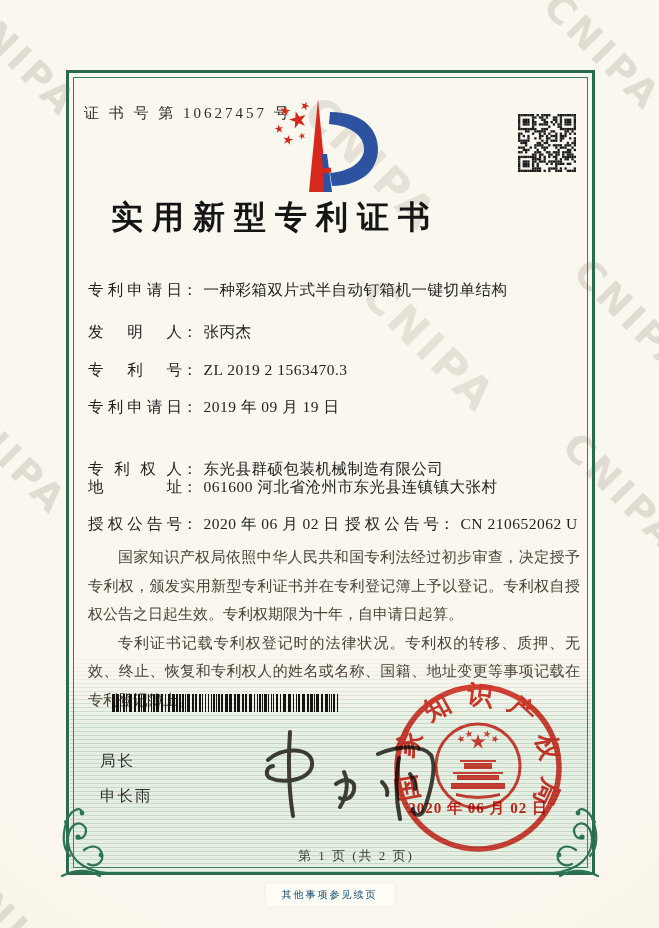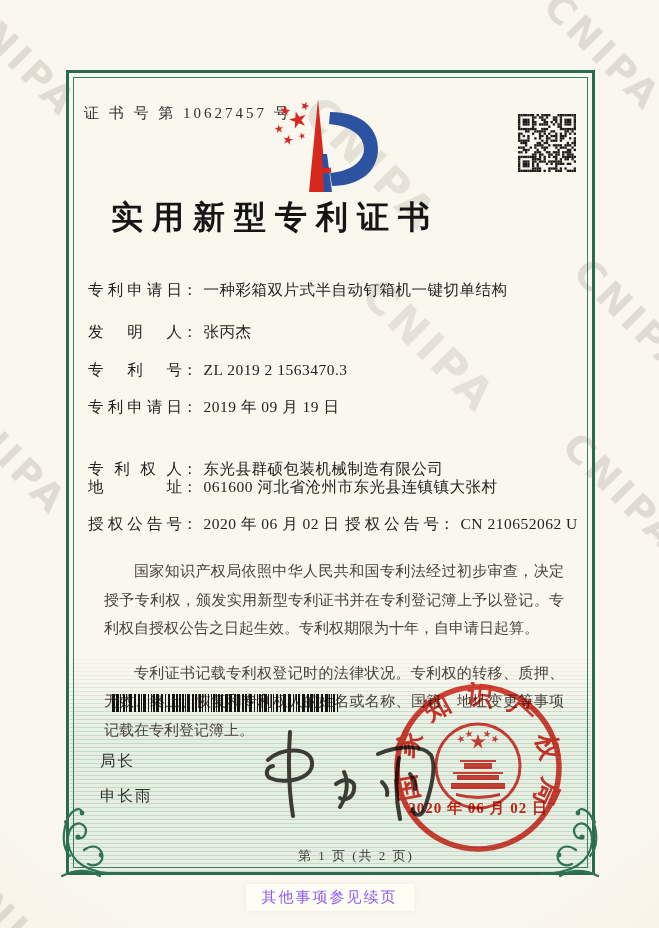--- a/index.html
+++ b/index.html
@@ -38,37 +38,37 @@
     font-size:32px;font-weight:600;letter-spacing:9px;color:#151515;}
   
   .frow{position:absolute;left:88px;width:500px;font-size:15.5px;color:#222;white-space:nowrap;}
   .flabel{display:inline-block;width:94px;text-align:justify;text-align-last:justify;vertical-align:bottom;}
   .fcolon{display:inline-block;margin-right:6px;}
   .fvalue{letter-spacing:.5px;}
   .fgroup2{position:absolute;left:257px;top:0;}
   
   .legal{position:absolute;left:88px;top:543px;width:492px;font-size:15px;
     line-height:28.5px;color:#4a4238;text-align:justify;}
-  .legal p{margin:16px;text-indent:2em;font-family:Liberation Mono, monospace;}
+  .legal p{margin:0;text-indent:2em;}
   
   .barcode{position:absolute;left:112px;top:694px;width:230px;height:18px;}
   
   .signer-title{position:absolute;left:100px;top:751px;font-size:15.5px;letter-spacing:2px;color:#2e2e2e;}
   .signer-name{position:absolute;left:100px;top:786px;font-size:15.5px;letter-spacing:2px;color:#2e2e2e;}
   .signature{position:absolute;left:252px;top:722px;}
   
   .seal{position:absolute;left:390px;top:682px;mix-blend-mode:multiply;opacity:.92;}
   .seal-date{position:absolute;left:400px;top:799px;width:156px;text-align:center;
     font-size:15px;font-weight:bold;color:#d9281c;letter-spacing:1px;mix-blend-mode:multiply;}
   
   .page-num{position:absolute;left:66px;top:847px;width:580px;text-align:center;
     font-size:13px;letter-spacing:2px;color:#3a3a3a;}
   .note-box{position:absolute;left:50%;top:884px;transform:translateX(-50%);
     background:#fefdf6;padding:4px 16px;box-shadow:0 0 5px rgba(0,0,0,.05);
-    font-size:15px;letter-spacing:2px;color:#8b5cf6;white-space:nowrap;font-family:Liberation Serif, serif;}
+    font-size:10px;letter-spacing:2px;color:#0c4a6e;white-space:nowrap;font-family:Liberation Serif, serif;}
 </style>
 </head>
 <body>
 
 <div class="page">
 
   <div class="wm" style="left:-18px;top:-10px">CNIPA</div>
   <div class="wm" style="left:566px;top:-16px">CNIPA</div>
   <div class="wm big" style="left:330px;top:86px">CNIPA</div>
   <div class="wm" style="left:596px;top:250px">CNIPA</div>

